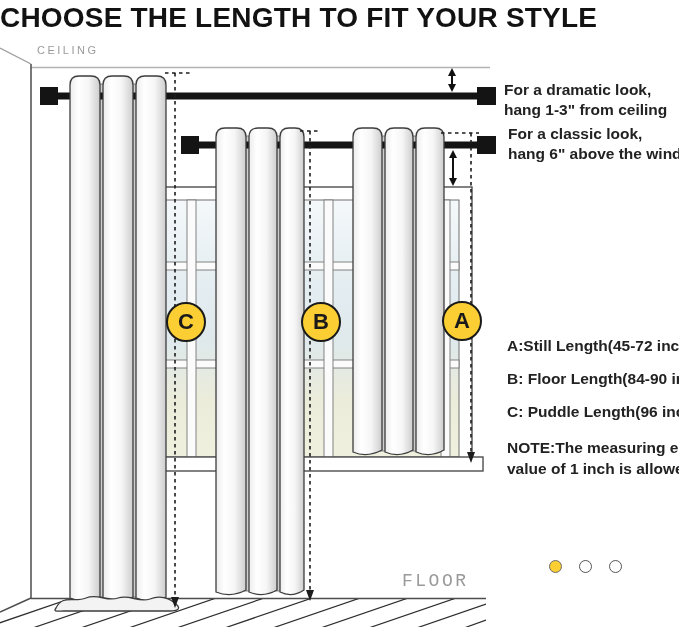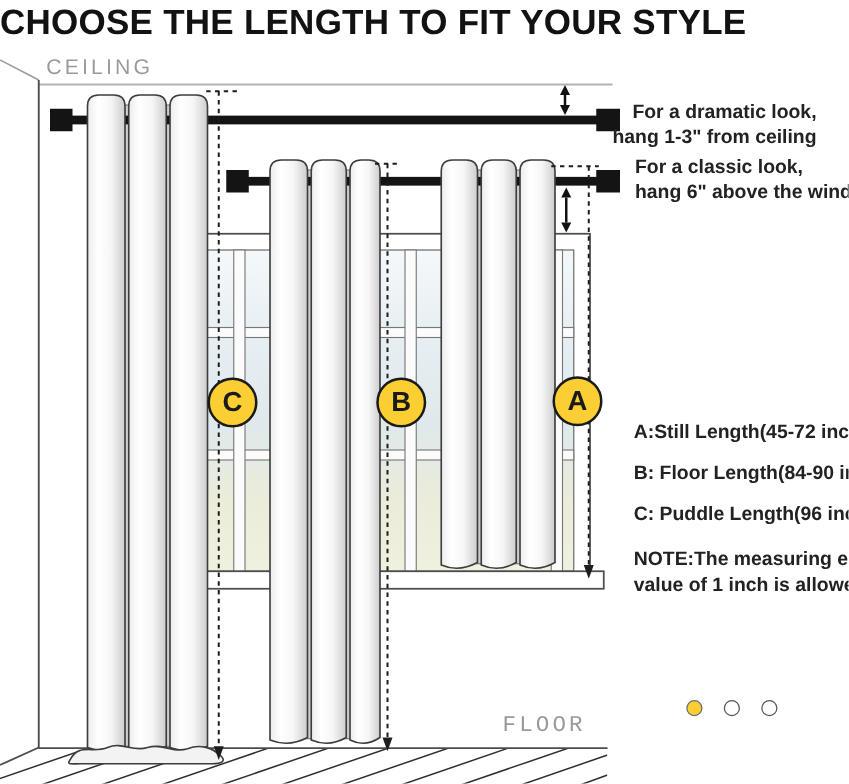--- a/index.html
+++ b/index.html
@@ -7,29 +7,29 @@
     position:relative;width:679px;height:627px;background:#fff;overflow:hidden;
     font-family:"Liberation Sans",sans-serif;
   }
   .abs{position:absolute;}
   .title{
     left:0;top:2px;width:559px;text-align:center;
     font-size:28px;font-weight:700;letter-spacing:.2px;color:#121212;
     white-space:nowrap;
   }
   .room-label{
-    color:#9a9a9a;font-size:17px;font-weight:400;letter-spacing:2.5px;
+    color:#9a9a9a;font-size:11px;font-weight:400;letter-spacing:2.5px;
     white-space:nowrap;
   }
   .ceiling-label{left:37px;top:44px;}
   .floor-label{left:402px;top:571px;font-size:18px;font-family:Liberation Mono, monospace;}
   .ann{
     color:#222;font-size:15.5px;font-weight:700;line-height:20px;white-space:nowrap;
   }
-  .ann1{left:490px;top:80px;text-align:right;}
+  .ann1{left:504px;top:80px;}
   .ann2{left:508px;top:124px;}
   .len-item{color:#222;font-size:15.5px;font-weight:700;white-space:nowrap;}
   .len-a{left:507px;top:337px;}
   .len-b{left:507px;top:370px;}
   .len-c{left:507px;top:403px;}
   .len-note{left:507px;top:437px;line-height:21px;}
   .marker{
     width:40px;height:40px;border-radius:50%;
     background:#FBCF33;border:2px solid #1a1a1a;box-sizing:border-box;
     display:flex;align-items:center;justify-content:center;

